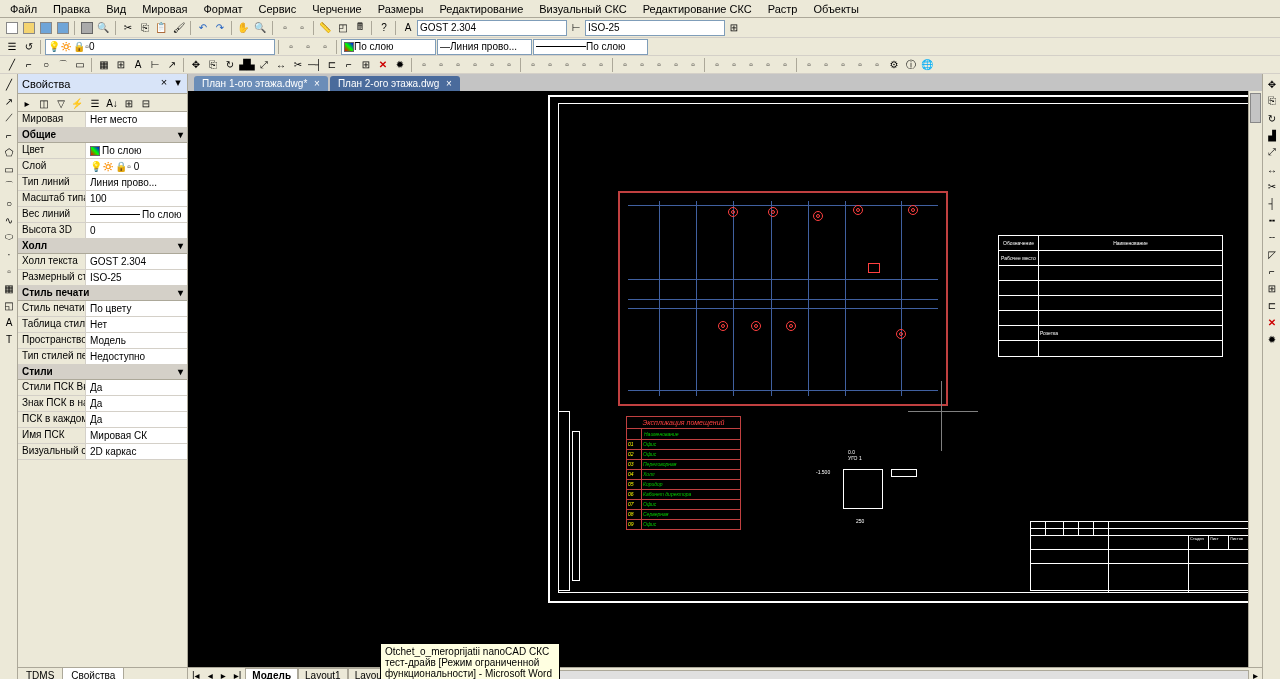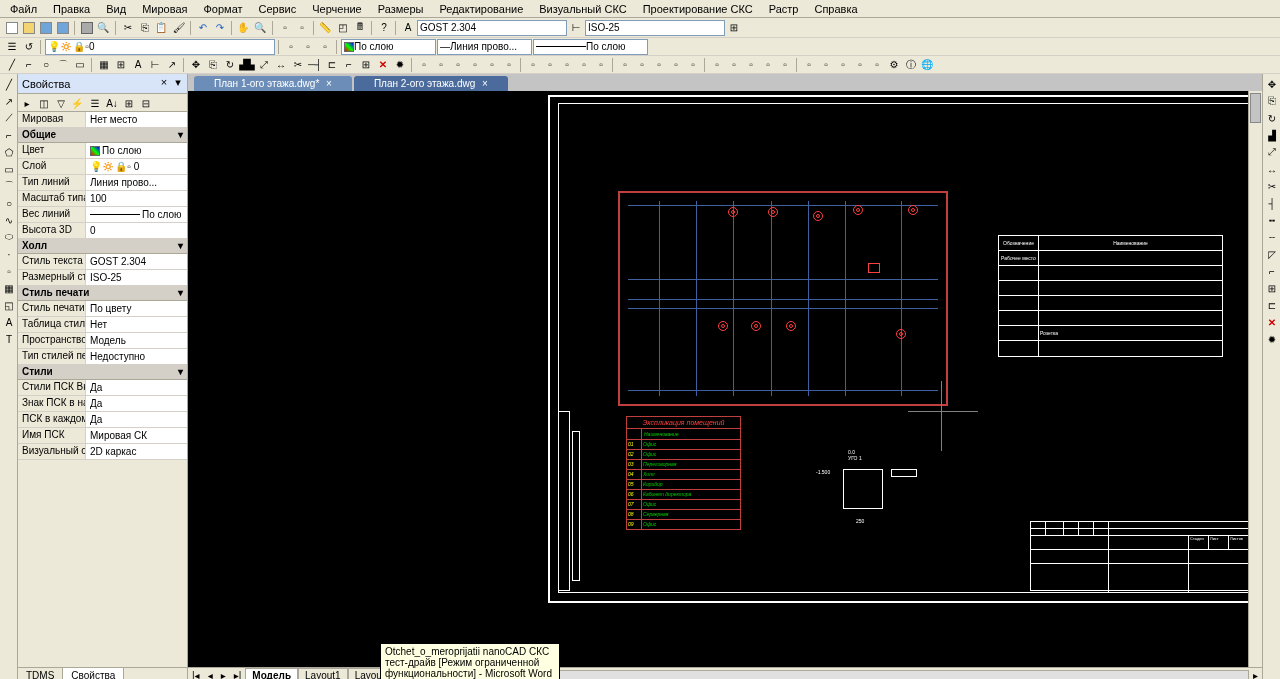--- a/index.html
+++ b/index.html
@@ -32,21 +32,21 @@
 .props-row .label { width: 68px; padding: 1px 4px; background: #ece9d8; border-right: 1px solid #d4d0c8; overflow: hidden; white-space: nowrap; }
 .props-row .value { flex: 1; padding: 1px 4px; background: #fff; overflow: hidden; white-space: nowrap; display: flex; align-items: center; gap: 2px; }
 .props-header { background: #d4d0c8; height: 15px; font-size: 10px; font-weight: bold; padding: 1px 4px; border-bottom: 1px solid #aca899; display:flex; justify-content:space-between; }
 .props-tabs { display: flex; background: #ece9d8; border-top: 1px solid #aca899; margin-top: auto; }
 .props-tab { padding: 2px 8px; font-size: 10px; border-right: 1px solid #aca899; cursor: pointer; }
 .props-tab.active { background: #fff; }
 
 
 .draw-wrap { flex: 1; display: flex; flex-direction: column; background: #000; }
 .doc-tabs { height: 17px; background: #c4c4c4; display: flex; padding-left: 6px; align-items: flex-end; }
-.doc-tab { padding: 2px 20px; font-size: 10px; background: #4a6b9c; color: #fff; margin-right: 2px; border-radius: 3px 3px 0 0; cursor: pointer; }
+.doc-tab { padding: 2px 8px; font-size: 10px; background: #4a6b9c; color: #fff; margin-right: 2px; border-radius: 3px 3px 0 0; cursor: pointer; }
 .doc-tab.active { background: #6b8db8; }
 .doc-tab .close { margin-left: 4px; cursor: pointer; }
 .canvas { flex: 1; background: #000; position: relative; overflow: hidden; }
 .layout-tabs { height: 16px; background: #ece9d8; display: flex; align-items: center; font-size: 10px; border-top: 1px solid #aca899; }
 .layout-tabs .nav { padding: 0 4px; cursor: pointer; }
 .layout-tab { padding: 1px 6px; border: 1px solid #aca899; border-bottom: none; margin-top: -1px; cursor: pointer; background: #ece9d8; }
 .layout-tab.active { background: #fff; font-weight: bold; }
 .hscroll { flex: 1; height: 14px; background: #ece9d8; display:flex; align-items:center; }
 .hscroll .track { flex:1; background:#e0e0e0; height:12px; border:1px solid #aca899; }
 
@@ -117,23 +117,23 @@
     <span class="item">Файл</span>
     <span class="item">Правка</span>
     <span class="item">Вид</span>
     <span class="item">Мировая</span>
     <span class="item">Формат</span>
     <span class="item">Сервис</span>
     <span class="item">Черчение</span>
     <span class="item">Размеры</span>
     <span class="item">Редактирование</span>
     <span class="item">Визуальный СКС</span>
-    <span class="item">Проектирование СКС</span>
+    <span class="item">Редактирование СКС</span>
     <span class="item">Растр</span>
-    <span class="item">Справка</span>
+    <span class="item">Объекты</span>
   </div>
 
 <div class="toolbar-row tall">
   <span class="tbtn">
       <span class="icon-sq ic-new"></span>
     </span>
   <span class="tbtn">
       <span class="icon-sq ic-open"></span>
     </span>
   <span class="tbtn">
@@ -326,21 +326,21 @@
         </div>
         <div class="props-row">
           <div class="label">Высота 3D</div>
           <div class="value">0</div>
         </div>
         <div class="props-header">
           <span>Холл</span>
           <span>▾</span>
         </div>
         <div class="props-row">
-          <div class="label">Стиль текста</div>
+          <div class="label">Холл текста</div>
           <div class="value">GOST 2.304</div>
         </div>
         <div class="props-row">
           <div class="label">Размерный ст...</div>
           <div class="value">ISO-25</div>
         </div>
         <div class="props-header">
           <span>Стиль печати</span>
           <span>▾</span>
         </div>

